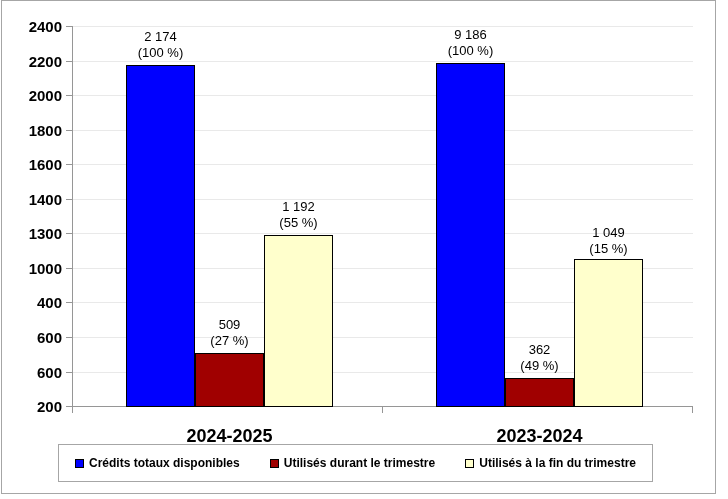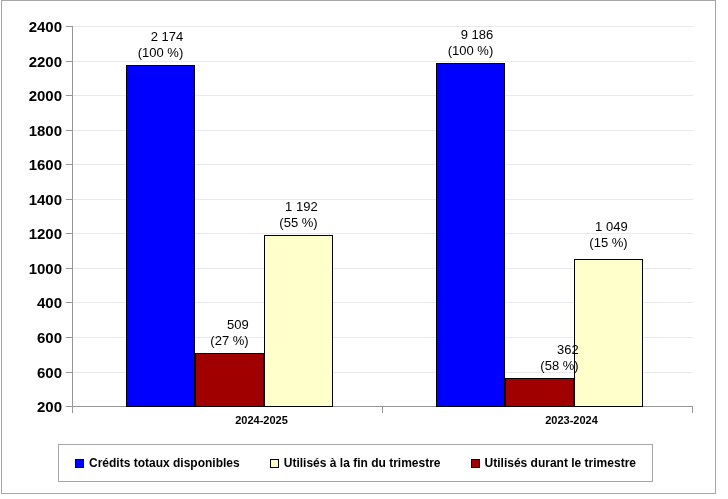--- a/index.html
+++ b/index.html
@@ -8,25 +8,25 @@
   .chart-frame { position:absolute; left:1px; top:0px; width:715px; height:494px;
                  box-sizing:border-box; border:1px solid #a6a6a6; background:#fff; }
   .y-axis-line { position:absolute; left:72px; top:26px; width:1px; height:381px; background:#969696; }
   .x-axis-line { position:absolute; left:72px; top:406px; width:621px; height:1px; background:#969696; }
   .gridline { position:absolute; left:73px; width:620px; height:1px; background:#e9e9e9; }
   .ytick { position:absolute; left:66px; width:7px; height:1px; background:#969696; }
   .xtick { position:absolute; top:407px; width:1px; height:6px; background:#969696; }
   .ylabel { position:absolute; left:4px; width:58px; text-align:right; font-size:15px;
             font-weight:bold; transform:translateY(-50%); }
   .bar { position:absolute; box-sizing:border-box; border:1.5px solid #000; }
-  .vlabel { position:absolute; transform:translateX(-50%); text-align:right;
+  .vlabel { position:absolute; transform:translateX(-50%); text-align:center;
             font-size:13px; line-height:16px; white-space:nowrap; }
   .vlabel span { display:block; }
-  .catlabel { position:absolute; top:414px; transform:translateX(-50%);
-              font-size:11px; font-weight:bold; white-space:nowrap;margin-left:32px; }
+  .catlabel { position:absolute; top:426px; transform:translateX(-50%);
+              font-size:18px; font-weight:bold; white-space:nowrap; }
   .legend { position:absolute; left:58px; top:444px; width:595px; height:38px;
             box-sizing:border-box; border:1px solid #a6a6a6; background:#fff;
             display:flex; align-items:center; justify-content:space-between; padding:0 16px; }
   .legend-item { display:flex; align-items:center; gap:5px; font-size:12px; font-weight:bold; white-space:nowrap; }
   .legend-marker { width:9px; height:9px; box-sizing:border-box; border:1px solid #000; display:inline-block; }
 </style>
 </head>
 <body>
 
 <div class="canvas">
@@ -52,21 +52,21 @@
       <div class="ylabel" style="top: 406px;">200</div>
       <div class="ytick" style="top: 371.5px;"></div>
       <div class="ylabel" style="top: 371.5px;">600</div>
       <div class="ytick" style="top: 336.9px;"></div>
       <div class="ylabel" style="top: 336.9px;">600</div>
       <div class="ytick" style="top: 302.4px;"></div>
       <div class="ylabel" style="top: 302.4px;">400</div>
       <div class="ytick" style="top: 267.8px;"></div>
       <div class="ylabel" style="top: 267.8px;">1000</div>
       <div class="ytick" style="top: 233.3px;"></div>
-      <div class="ylabel" style="top: 233.3px;">1200</div>
+      <div class="ylabel" style="top: 233.3px;">1300</div>
       <div class="ytick" style="top: 198.7px;"></div>
       <div class="ylabel" style="top: 198.7px;">1400</div>
       <div class="ytick" style="top: 164.2px;"></div>
       <div class="ylabel" style="top: 164.2px;">1600</div>
       <div class="ytick" style="top: 129.6px;"></div>
       <div class="ylabel" style="top: 129.6px;">1800</div>
       <div class="ytick" style="top: 95.1px;"></div>
       <div class="ylabel" style="top: 95.1px;">2000</div>
       <div class="ytick" style="top: 60.5px;"></div>
       <div class="ylabel" style="top: 60.5px;">2200</div>
@@ -95,38 +95,38 @@
       </div>
       <div class="vlabel" style="left: 298.5px; top: 198.7px;">
         <span>1 192</span>
         <span>(55 %)</span>
       </div>
       <div class="catlabel" style="left: 229.5px;">2024-2025</div>
       <div class="vlabel" style="left: 470.5px; top: 27px;">
         <span>9 186</span>
         <span>(100 %)</span>
       </div>
-      <div class="vlabel" style="left: 539.5px; top: 342px; margin-left: 20px;">
+      <div class="vlabel" style="left: 539.5px; top: 342px;">
         <span>362</span>
-        <span>(58 %)</span>
+        <span>(49 %)</span>
       </div>
-      <div class="vlabel" style="left: 608.5px; top: 219px;">
+      <div class="vlabel" style="left: 608.5px; top: 225px;">
         <span>1 049</span>
         <span>(15 %)</span>
       </div>
       <div class="catlabel" style="left: 539.5px; text-align: right;">2023-2024</div>
     </div>
 
   <div class="legend">
     <div class="legend-item">
       <span class="legend-marker" style="background: rgb(0, 0, 255);"></span>
       <span>Crédits totaux disponibles</span>
     </div>
     <div class="legend-item">
+      <span class="legend-marker" style="background: rgb(160, 0, 0);"></span>
+      <span>Utilisés durant le trimestre</span>
+    </div>
+    <div class="legend-item">
       <span class="legend-marker" style="background: rgb(255, 255, 204);"></span>
       <span>Utilisés à la fin du trimestre</span>
-    </div>
-    <div class="legend-item">
-      <span class="legend-marker" style="background: rgb(160, 0, 0);"></span>
-      <span>Utilisés durant le trimestre</span>
     </div>
   </div>
 </div>
 
 </body></html>

